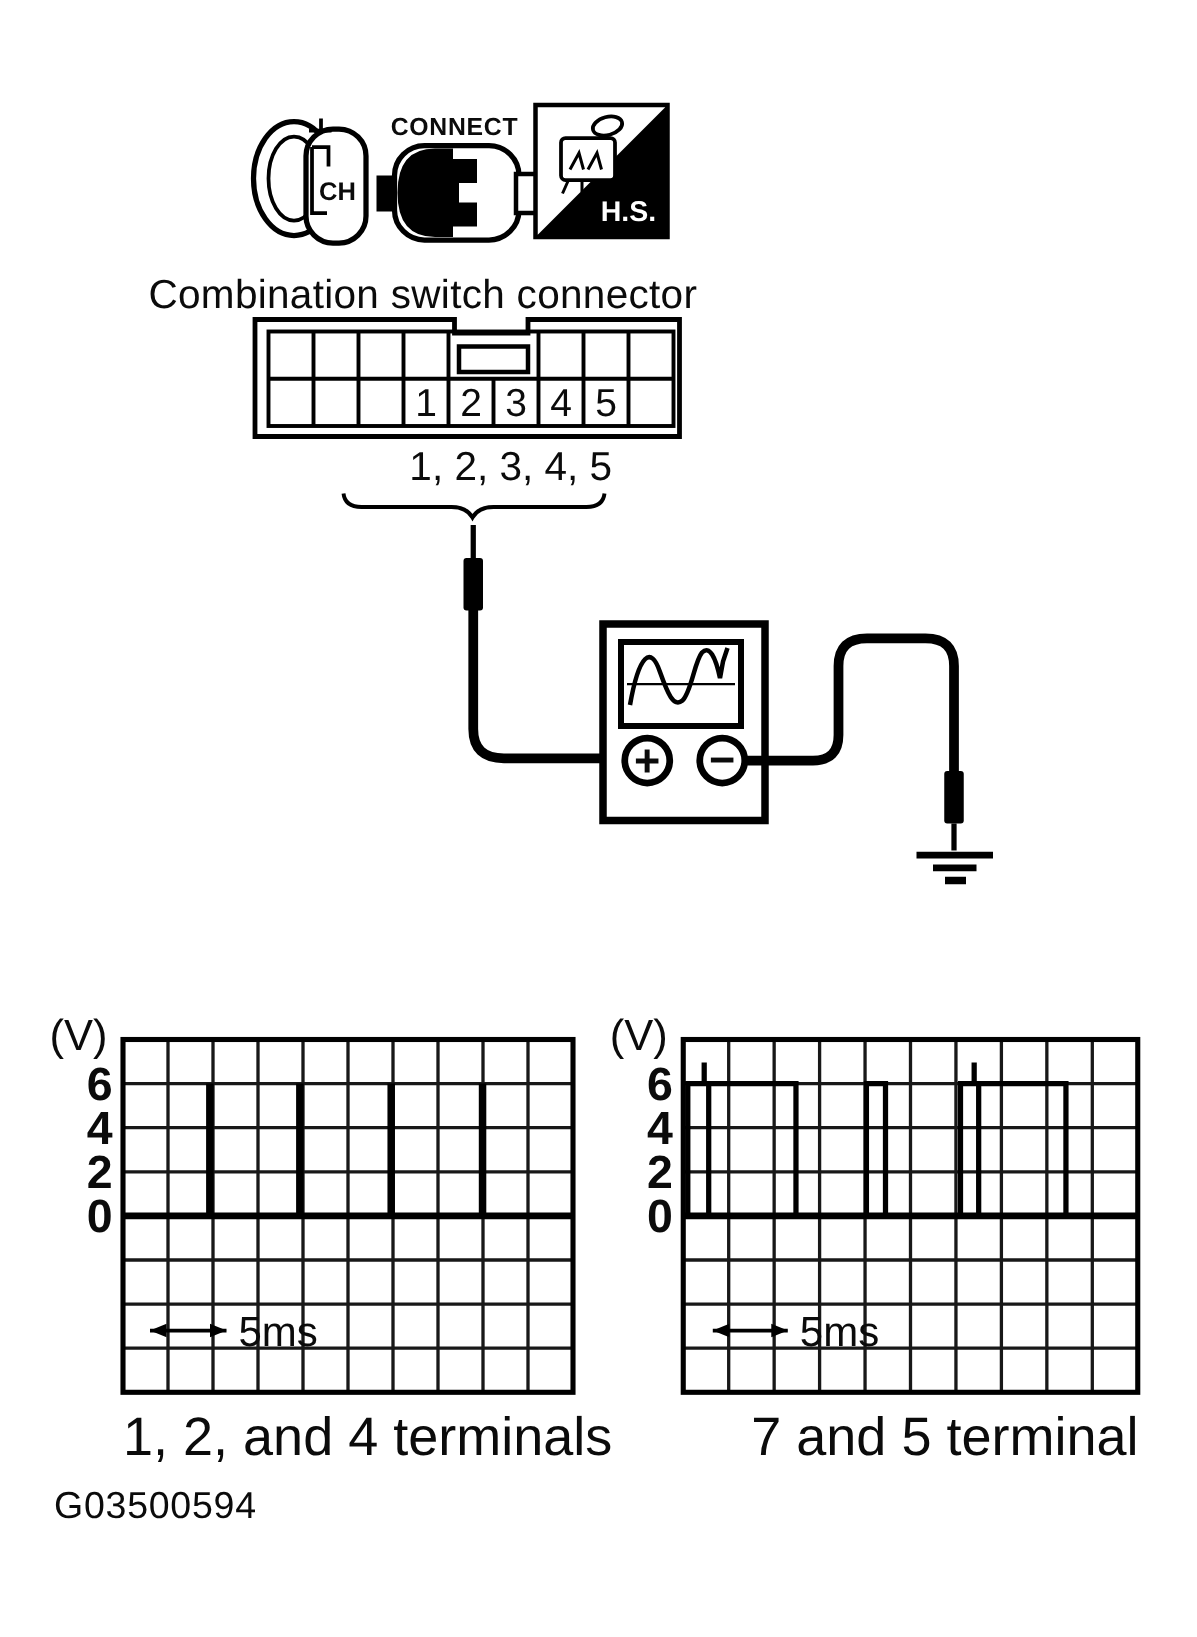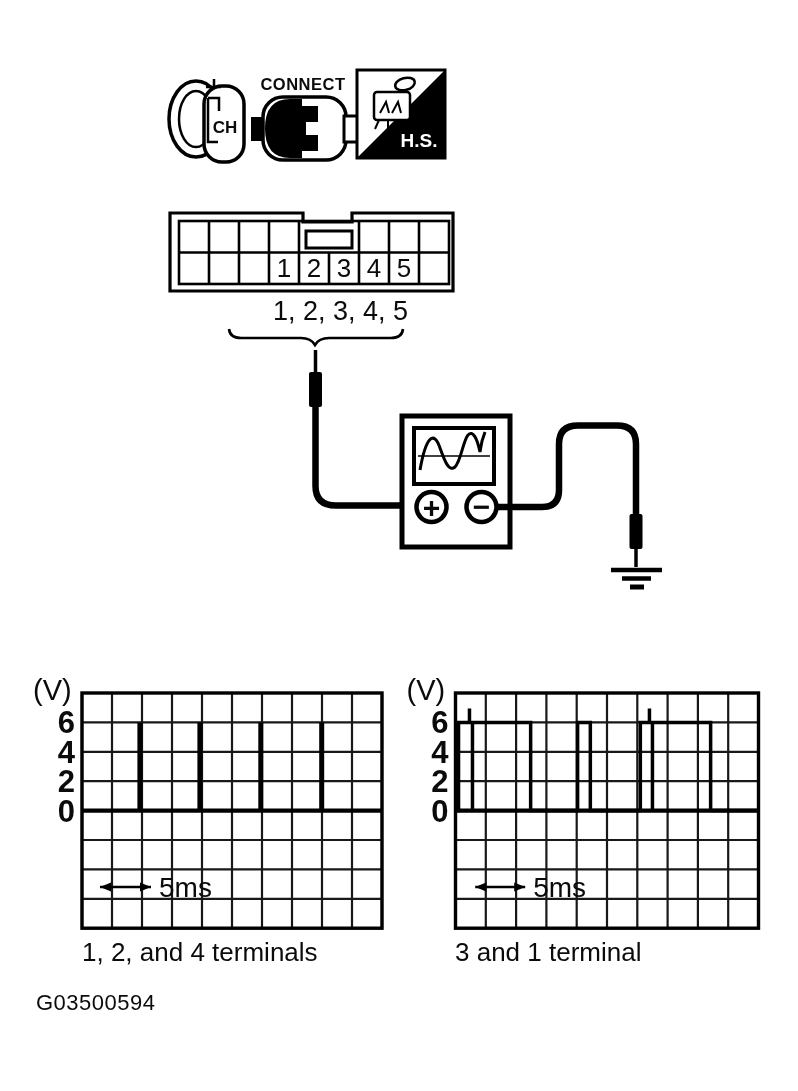--- a/index.html
+++ b/index.html
@@ -2,24 +2,24 @@
 <html><head>
 <meta charset="utf-8">
 <style>
   html,body{margin:0;padding:0;background:#fff}
   .page{position:relative;width:798px;height:1091px;background:#fff;overflow:hidden;
         font-family:"Liberation Sans",sans-serif;color:#0b0b0b}
   .layer{position:absolute;left:0;top:0}
   svg text{fill:#0b0b0b;font-family:"Liberation Sans",sans-serif}
   .title{position:absolute;left:99px;top:181px;font-size:27px;white-space:nowrap;letter-spacing:.2px}
   .brace-label{position:absolute;left:226px;top:296px;width:182px;text-align:right;font-size:27px;white-space:nowrap}
-  .caption{position:absolute;top:937px;text-align:left;font-size:26px;white-space:nowrap}
+  .caption{position:absolute;top:937px;text-align:right;font-size:36px;white-space:nowrap}
   .cap0{left:82px;width:300px}
   .cap1{left:455px;width:304px}
-  .figure-id{position:absolute;left:36px;top:990px;font-size:22px;letter-spacing:.5px}
+  .figure-id{position:absolute;left:36px;top:990px;font-size:25px;letter-spacing:.5px}
   .axis{font-size:31px;font-weight:bold}
   .unit{font-size:29px}
   .ms{font-size:28px}
   .conn-num{font-size:26px}
   .icon-caps{font-size:16.5px;font-weight:bold;letter-spacing:.5px}
   .hs-text{font-size:19px;font-weight:bold;fill:#fff !important}
   .ch-text{font-size:17px;font-weight:bold}
   .pm{font-size:30px;font-weight:bold}
 </style>
 </head>
@@ -131,17 +131,18 @@
         <text x="448.5" y="762.8" text-anchor="end" class="axis">4</text>
         <text x="448.5" y="792.2" text-anchor="end" class="axis">2</text>
         <text x="448.5" y="821.6" text-anchor="end" class="axis">0</text>
         <text x="406.5" y="700" class="unit">(V)</text>
         <path d="M475.195,887.04H525.19" stroke="#000" stroke-width="2.5" fill="none"></path>
         <path d="M475.195,887.04l11,-4.5v9zM525.19,887.04l-11,-4.5v9z" fill="#000"></path>
         <text x="533.19" y="897.04" class="ms">5ms</text>
       </g>
   </svg>
 
+  <div class="title">Combination switch connector</div>
   <div class="brace-label">1, 2, 3, 4, 5</div>
   <div class="caption cap0">1, 2, and 4 terminals</div>
-  <div class="caption cap1">3 and 1 terminal</div>
+  <div class="caption cap1">7 and 5 terminal</div>
   <div class="figure-id">G03500594</div>
 </div>
 
 </body></html>

